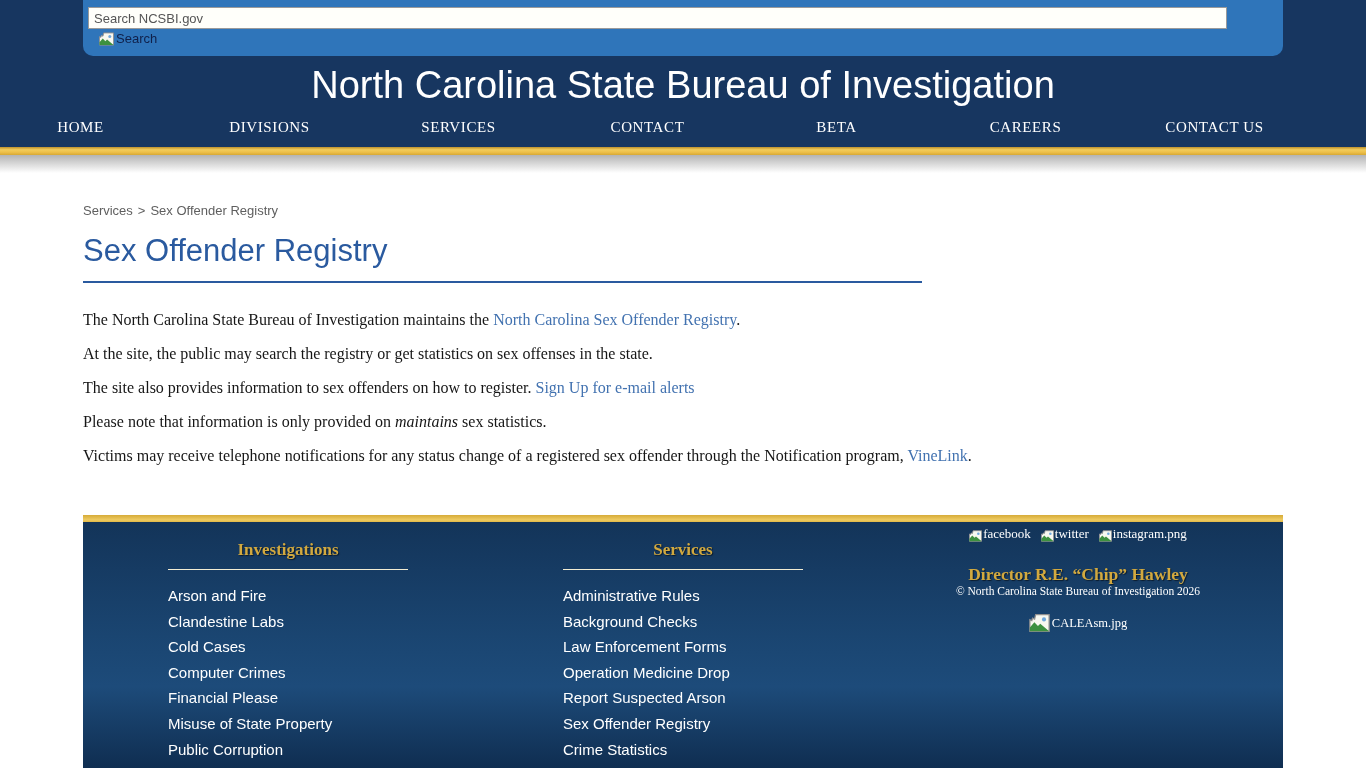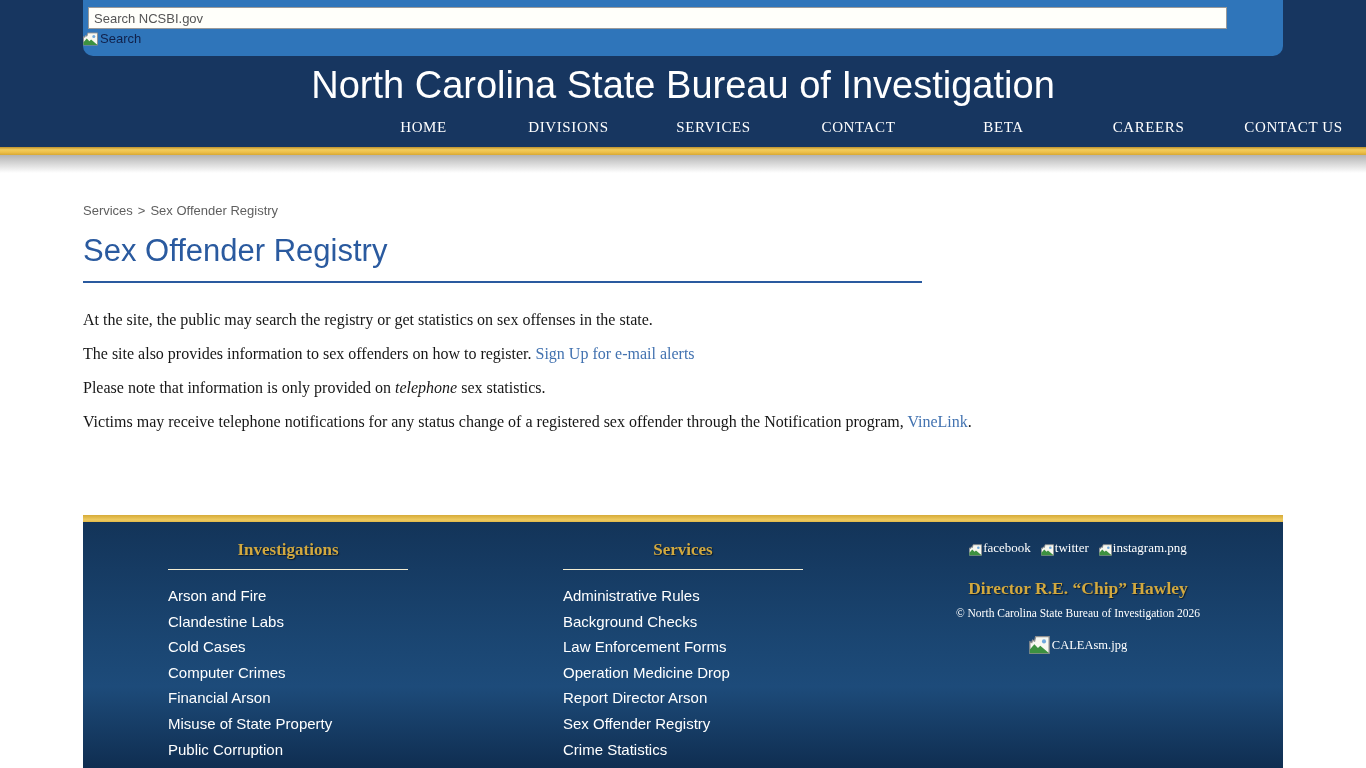--- a/index.html
+++ b/index.html
@@ -20,32 +20,32 @@
   }
   .search-input {
     position: absolute; left: 5px; top: 7px;
     width: 1139px; height: 22px;
     border: 1px solid #9a9a9a; background: #fffffa;
     font: 13px "Liberation Sans", sans-serif; color: #333;
     padding: 0 5px; outline: none;
   }
   .search-input::placeholder { color: #555; opacity: 1; }
   .search-btn {
-    position: absolute; left: 0; top: 31px;
+    position: absolute; left: 16px; top: 31px;
     display: flex; align-items: center; gap: 2px;
     color: #10204a; font: 13px "Liberation Sans", sans-serif;
     cursor: pointer;
   }
   .broken { display: inline-flex; align-items: center; }
 
   .site-title {
     color: #ffffff; font: 400 38px "Liberation Sans", sans-serif;
     text-align: center; margin: 0; padding: 8px 0 0;
   }
-  .main-nav { display: flex; justify-content: flex-end; padding: 12px 0 11px; }
+  .main-nav { display: flex; justify-content: flex-start; padding: 12px 8px 11px; gap: 44px; }
   .nav-item {
     width: 145px; text-align: center; color: #ffffff;
     font: 15px "Liberation Serif", serif; letter-spacing: 0.6px;
     text-decoration: none; cursor: pointer;
   }
 
   .gold-bar {
     height: 8px;
     background: linear-gradient(180deg, #bd912d 0%, #f2cc5c 35%, #eec04a 65%, #d7a835 100%);
   }
@@ -69,21 +69,21 @@
   .seg-italic { font-style: italic; }
 
   
   .footer-gold { height: 7px; background: linear-gradient(180deg, #d6ab38 0%, #eecb61 70%, #e2b746 100%); }
   .footer-body {
     position: relative; height: 253px; overflow: hidden; color: #fff;
     background: linear-gradient(180deg, #133459 0%, #1a4571 45%, #1d4b7a 65%, #0e2b4d 100%);
   }
   .fcol1 { position: absolute; left: 85px;  top: 18px; width: 240px; }
   .fcol2 { position: absolute; left: 480px; top: 18px; width: 240px; }
-  .fcol3 { position: absolute; left: 840px; top: 18px; width: 310px; text-align: center; }
+  .fcol3 { position: absolute; left: 840px; top: 4px; width: 310px; text-align: center; }
   .fhead {
     text-align: center; color: #d2a93f;
     font: 700 17px "Liberation Serif", serif;
     text-shadow: 1px 1px 1px rgba(0,0,0,0.55);
     margin-bottom: 9px;
   }
   .fline { border-top: 1px solid #f3edd3; margin-bottom: 13px; }
   .flist { list-style: none; margin: 0; padding: 0; }
   .flist li { line-height: 25.6px; }
   .flist a {
@@ -92,21 +92,21 @@
   }
   .social-row {
     display: flex; justify-content: center; align-items: flex-end; gap: 10px;
     font: 13px "Liberation Serif", serif; color: #fff;
   }
   .social-item { display: inline-flex; align-items: flex-end; gap: 1px; cursor: pointer; }
   .director {
     color: #d2a93f; font: 700 17.5px "Liberation Serif", serif;
     text-shadow: 1px 1px 1px rgba(0,0,0,0.55); margin-top: 22px;
   }
-  .copyright { font: 11.5px "Liberation Serif", serif; margin-top: 8px; }
+  .copyright { font: 11.5px "Liberation Serif", serif; }
   .calea {
     display: flex; justify-content: center; align-items: center; gap: 2px;
     margin-top: 17px; font: 12.5px "Liberation Serif", serif; text-align: right;
   }
 </style>
 </head>
 <body>
 
 <div class="page">
 
@@ -140,55 +140,56 @@
 
   <div class="gold-bar"></div>
   <div class="header-shadow"></div>
 
   <main class="container main">
     <div class="breadcrumb">
       <span>Services</span><span>&gt;</span><span>Sex Offender Registry</span>
     </div>
     <h2 class="page-title">Sex Offender Registry</h2>
     <div class="paragraphs" id="paragraphs">
+        <p><span>The North Carolina State Bureau of Investigation maintains the </span><span class="seg-link">North Carolina Sex Offender Registry</span><span>.</span></p>
         <p><span>At the site, the public may search the registry or get statistics on sex offenses in the state.</span></p>
         <p><span>The site also provides information to sex offenders on how to register. </span><span class="seg-link">Sign Up for e-mail alerts</span></p>
-        <p><span>Please note that information is only provided on </span><span class="seg-italic">telephone</span><span> sex statistics.</span></p>
+        <p><span>Please note that information is only provided on </span><span class="seg-italic">maintains</span><span> sex statistics.</span></p>
         <p><span>Victims may receive telephone notifications for any status change of a registered sex offender through the Notification program, </span><span class="seg-link">VineLink</span><span>.</span></p>
       </div>
   </main>
 
   <footer>
     <div class="container">
       <div class="footer-gold"></div>
       <div class="footer-body">
 
         <div class="fcol1">
           <div class="fhead">Investigations</div>
           <div class="fline"></div>
           <ul class="flist" id="flist0">
               <li><a>Arson and Fire</a></li>
               <li><a>Clandestine Labs</a></li>
               <li><a>Cold Cases</a></li>
               <li><a>Computer Crimes</a></li>
-              <li><a>Financial Arson</a></li>
+              <li><a>Financial Please</a></li>
               <li><a>Misuse of State Property</a></li>
               <li><a>Public Corruption</a></li>
             </ul>
         </div>
 
         <div class="fcol2">
           <div class="fhead">Services</div>
           <div class="fline"></div>
           <ul class="flist" id="flist1">
               <li><a>Administrative Rules</a></li>
               <li><a>Background Checks</a></li>
               <li><a>Law Enforcement Forms</a></li>
               <li><a>Operation Medicine Drop</a></li>
-              <li><a>Report Director Arson</a></li>
+              <li><a>Report Suspected Arson</a></li>
               <li><a>Sex Offender Registry</a></li>
               <li><a>Crime Statistics</a></li>
             </ul>
         </div>
 
         <div class="fcol3">
           <div class="social-row" id="social">
               <span class="social-item">
                 <span class="broken">
                   <svg width="13" height="12" viewBox="0 0 16 14" xmlns="http://www.w3.org/2000/svg">

